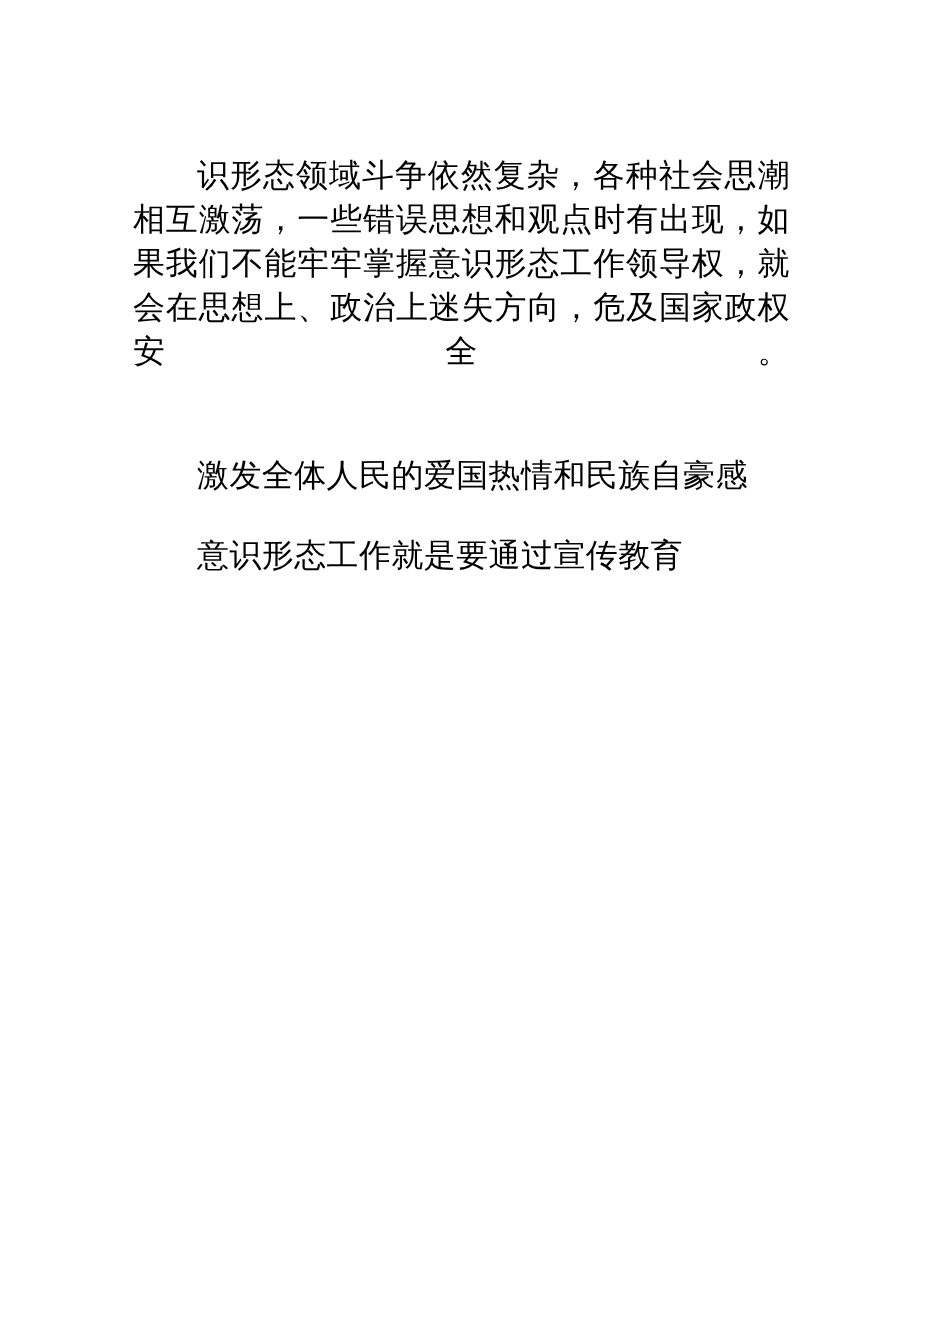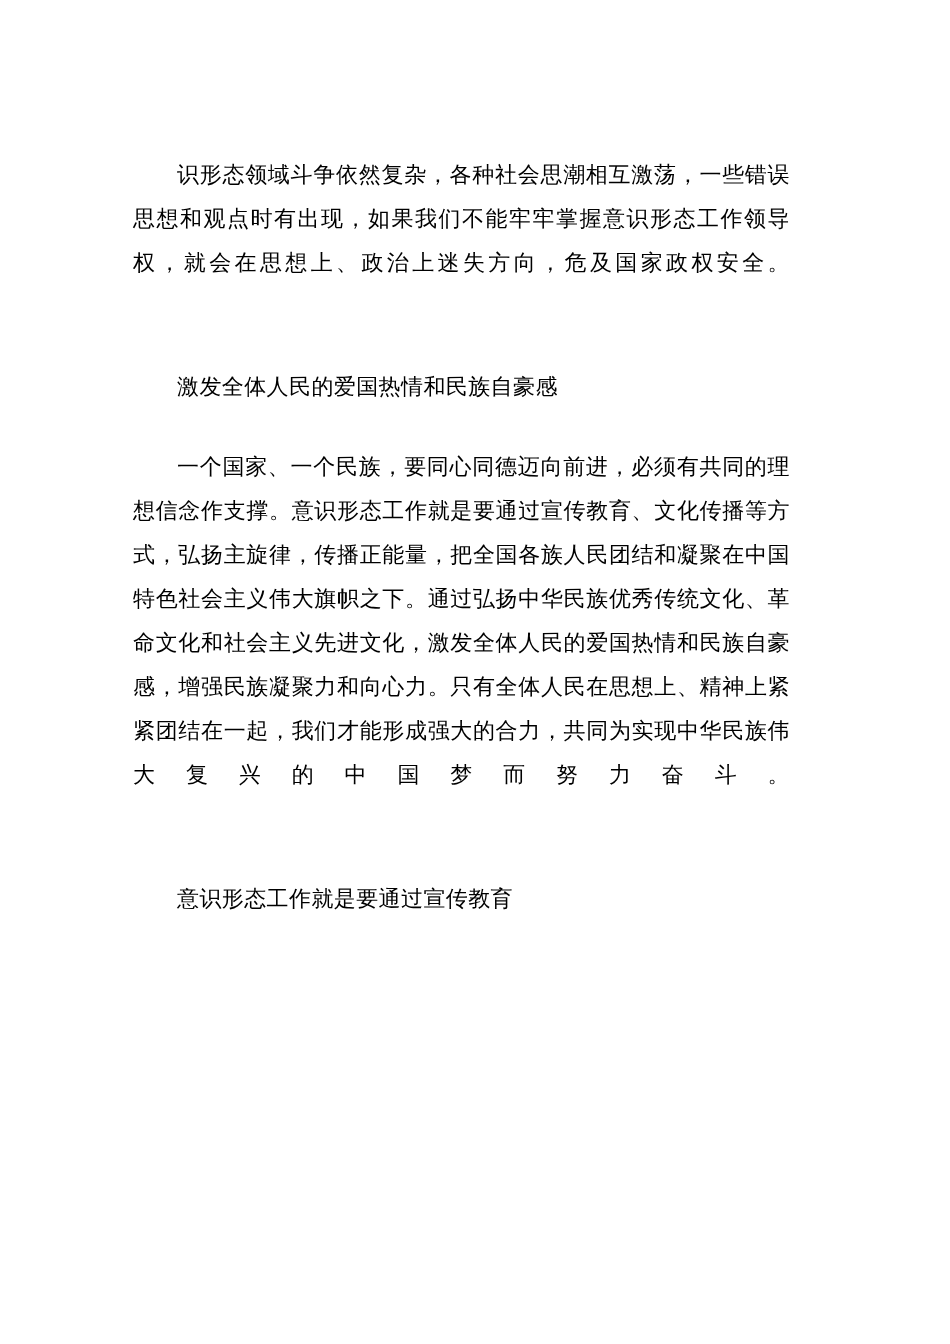--- a/index.html
+++ b/index.html
@@ -17,21 +17,21 @@
     box-sizing: border-box;
     padding: 153px 160px 0 133px;
     font-family: "Liberation Sans", "DejaVu Sans", sans-serif;
     color: #000000;
   }
   .content {
     width: 657px;
   }
   .body-para, .heading {
     margin: 0;
-    font-size: 22px;
+    font-size: 32px;
     line-height: 44px;
     letter-spacing: 0.4px;
     text-indent: 2em;
     text-align: justify;
     word-break: break-all;
     color: #000000;
     font-weight: normal;
   }
   .body-para:after {
     
@@ -44,16 +44,15 @@
     text-align: left;
   }
 </style>
 </head>
 <body>
 
 <div class="page">
   <div class="content">
     <p class="body-para">识形态领域斗争依然复杂，各种社会思潮相互激荡，一些错误思想和观点时有出现，如果我们不能牢牢掌握意识形态工作领导权，就会在思想上、政治上迷失方向，危及国家政权安全。</p>
     <p class="heading">激发全体人民的爱国热情和民族自豪感</p>
-    <p class="body-para">一个国家、一个民族，要同心同德迈向前进，必须有共同的理想信念作支撑。意识形态工作就是要通过宣传教育、文化传播等方式，弘扬主旋律，传播正能量，把全国各族人民团结和凝聚在中国特色社会主义伟大旗帜之下。通过弘扬中华民族优秀传统文化、革命文化和社会主义先进文化，激发全体人民的爱国热情和民族自豪感，增强民族凝聚力和向心力。只有全体人民在思想上、精神上紧紧团结在一起，我们才能形成强大的合力，共同为实现中华民族伟大复兴的中国梦而努力奋斗。</p>
     <p class="heading">意识形态工作就是要通过宣传教育</p>
   </div>
 </div>
 
 </body></html>

